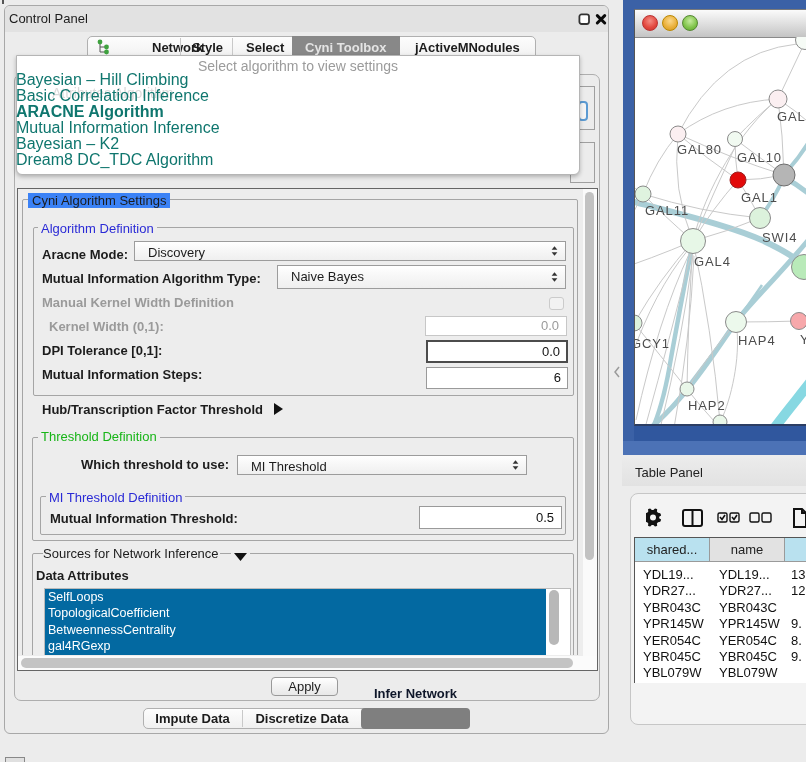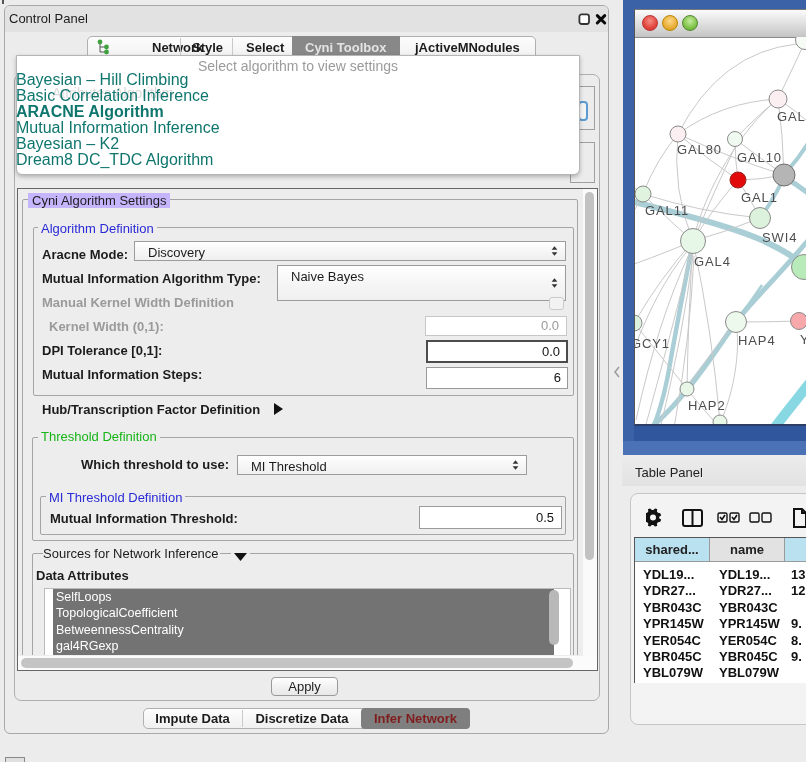--- a/index.html
+++ b/index.html
@@ -132,21 +132,21 @@
       <path d="M86,12 l2,2.5 3,-4.5" stroke-width="1.6"></path>
       <rect x="104" y="8" width="9" height="9" rx="1.5"></rect>
       <rect x="116" y="8" width="9" height="9" rx="1.5"></rect>
     </g>
     <g fill="none" stroke="#111" stroke-width="2">
       <path d="M148,4 l8,0 4,4 0,14 -12,0 z"></path>
       <path d="M156,4 l0,4 4,0"></path>
     </g>
   </svg>
 
-  <div class="abs" style="left:634px;top:537px;width:172px;height:146px;border-top:1px solid #555;border-left:1px solid #555;background:#fff;overflow:hidden;box-sizing:border-box;font-weight:bold;">
+  <div class="abs" style="left:634px;top:537px;width:172px;height:146px;border-top:1px solid #555;border-left:1px solid #555;background:#fff;overflow:hidden;box-sizing:border-box;">
     <div class="abs" style="left:0;top:0;width:75px;height:24px;background:#b9e1ef;border-right:1px solid #9a9a9a;border-bottom:1px solid #9a9a9a;box-sizing:border-box;text-align:center;font-size:13px;color:#222;line-height:23px;">shared...</div>
     <div class="abs" style="left:75px;top:0;width:75px;height:24px;background:#e2e2e2;border-right:1px solid #9a9a9a;border-bottom:1px solid #9a9a9a;box-sizing:border-box;text-align:center;font-size:13px;color:#222;line-height:23px;">name</div>
     <div class="abs" style="left:150px;top:0;width:30px;height:24px;background:#b9e1ef;border-bottom:1px solid #9a9a9a;box-sizing:border-box;"></div>
     <div id="rows" class="abs" style="left:0;top:24px;width:172px;height:138px;overflow:hidden;font-size:13px;color:#111;">
         <div class="abs" style="left:8px;top:5px;">YDL19...</div>
         <div class="abs" style="left:84px;top:5px;">YDL19...</div>
         <div class="abs" style="left:156px;top:5px;">13</div>
         <div class="abs" style="left:8px;top:21.4px;">YDR27...</div>
         <div class="abs" style="left:84px;top:21.4px;">YDR27...</div>
         <div class="abs" style="left:156px;top:21.4px;">12</div>
@@ -220,56 +220,56 @@
 
   <div class="abs" style="left:583px;top:189px;width:14px;height:467px;background:#fafafa;"></div>
   <div class="abs" style="left:585px;top:192px;width:9px;height:368px;background:#c2c2c2;border-radius:5px;"></div>
 
   <div class="abs" style="left:18px;top:656px;width:579px;height:14px;background:#fbfbfb;"></div>
   <div class="abs" style="left:21px;top:658px;width:552px;height:10px;background:#c4c4c4;border-radius:5px;"></div>
 
   <div id="content" class="abs" style="left:18px;top:189px;width:565px;height:466px;overflow:hidden;">
 
     <div class="abs" style="left:4px;top:10px;width:556px;height:470px;border:1px solid #a5a5a5;border-radius:2px;box-sizing:border-box;"></div>
-    <div class="abs lbl" style="left:10px;top:4px;background:#c4b5fd;padding:0 4px;">Cyni Algorithm Settings</div>
+    <div class="abs lbl" style="left:10px;top:4px;background:#3b82f6;padding:0 4px;">Cyni Algorithm Settings</div>
 
     <div class="abs" style="left:15px;top:38px;width:541px;height:169px;border:1px solid #a5a5a5;border-radius:2px;box-sizing:border-box;"></div>
     <div class="abs lbl" style="left:20px;top:32px;background:#ededed;padding:0 3px;color:#2a2ad6;">Algorithm Definition</div>
 
     <div class="abs lbl b" style="left:24px;top:58px;">Aracne Mode:</div>
     <div class="combo abs" style="left:116px;top:52px;width:432px;height:20px;">
       <div class="abs lbl" style="left:13px;top:3px;">Discovery</div>
       <svg class="ar" viewBox="0 0 9 12">
           <path d="M4.5,0 L8.2,4.4 L0.8,4.4 Z" fill="#333"></path>
           <path d="M4.5,12 L8.2,7.6 L0.8,7.6 Z" fill="#333"></path>
         </svg>
     </div>
 
     <div class="abs lbl b" style="left:24px;top:82px;">Mutual Information Algorithm Type:</div>
-    <div class="combo abs" style="left:259px;top:76px;width:289px;height:36px;text-align:center;">
+    <div class="combo abs" style="left:259px;top:76px;width:289px;height:24px;text-align:center;">
       <div class="abs lbl" style="left:13px;top:3px;">Naive Bayes</div>
       <svg class="ar" viewBox="0 0 9 12">
           <path d="M4.5,0 L8.2,4.4 L0.8,4.4 Z" fill="#333"></path>
           <path d="M4.5,12 L8.2,7.6 L0.8,7.6 Z" fill="#333"></path>
         </svg>
     </div>
 
     <div class="abs lbl b" style="left:24px;top:106px;color:#9a9a9a;">Manual Kernel Width Definition</div>
     <div class="abs" style="left:531px;top:108px;width:15px;height:13px;border:1px solid #cbcbcb;border-radius:3px;background:#f2f2f2;box-sizing:border-box;"></div>
 
     <div class="abs lbl b" style="left:24px;top:130px;color:#9a9a9a;margin-left:7px;">Kernel Width (0,1):</div>
     <div class="tf abs" style="left:407px;top:127px;width:142px;height:20px;border:1px solid #c7c7c7;color:#9a9a9a;line-height:18px;padding-right:7px;">0.0</div>
 
     <div class="abs lbl b" style="left:24px;top:154px;">DPI Tolerance [0,1]:</div>
     <div class="tf abs" style="left:408px;top:151px;width:142px;height:23px;border:2px solid #4c4c4c;color:#111;line-height:19px;padding-right:6px;">0.0</div>
 
     <div class="abs lbl b" style="left:24px;top:178px;text-align:center;">Mutual Information Steps:</div>
     <div class="tf abs" style="left:408px;top:178px;width:142px;height:22px;border:1px solid #9a9a9a;color:#111;line-height:20px;padding-right:6px;">6</div>
 
-    <div class="abs lbl b" style="left:24px;top:213px;">Hub/Transcription Factor Definition</div>
+    <div class="abs lbl b" style="left:24px;top:213px;">Hub/Transcription Factor Threshold</div>
     <svg class="abs" style="left:254px;top:213px;" width="12" height="14" viewBox="0 0 12 14">
         <path d="M2,1 L11,7 L2,13 Z" fill="#111"></path>
       </svg>
 
     <div class="abs" style="left:14px;top:248px;width:542px;height:104px;border:1px solid #a5a5a5;border-radius:2px;box-sizing:border-box;"></div>
     <div class="abs lbl" style="left:20px;top:240px;background:#ededed;padding:0 3px;color:#17b517;">Threshold Definition</div>
 
     <div class="abs lbl b" style="left:63px;top:268px;">Which threshold to use:</div>
     <div class="combo abs" style="left:219px;top:266px;width:290px;height:20px;">
       <div class="abs lbl" style="left:13px;top:3px;">MI Threshold</div>
@@ -286,33 +286,33 @@
 
     <div class="abs" style="left:14px;top:364px;width:542px;height:115px;border:1px solid #a5a5a5;border-radius:2px;box-sizing:border-box;"></div>
     <div class="abs lbl" style="left:25px;top:357px;background:#ededed;padding:0 1px 0 0;">Sources for Network Inference</div>
     <svg class="abs" style="left:213px;top:363px;background:#ededed;padding:0 2px;" width="15" height="10" viewBox="0 0 15 10">
         <path d="M1,1 L14,1 L7.5,9 Z" fill="#111"></path>
       </svg>
 
     <div class="abs lbl b" style="left:18px;top:379px;">Data Attributes</div>
 
     <div class="abs" style="left:26px;top:399px;width:527px;height:70px;background:#fff;border:1px solid #bbb;box-sizing:border-box;">
-      <div class="abs" style="left:8px;top:0;width:501px;height:66px;background:#737373;color:#fff;font-size:12.5px;line-height:16.3px;padding-left:3px;box-sizing:border-box;">SelfLoops<br>TopologicalCoefficient<br>BetweennessCentrality<br>gal4RGexp</div>
+      <div class="abs" style="left:0;top:0;width:501px;height:66px;background:#0369a1;color:#fff;font-size:12.5px;line-height:16.3px;padding-left:3px;box-sizing:border-box;">SelfLoops<br>TopologicalCoefficient<br>BetweennessCentrality<br>gal4RGexp</div>
       <div class="abs" style="left:504px;top:1px;width:10px;height:55px;background:#b8b8b8;border-radius:5px;"></div>
     </div>
   </div>
 
   <div class="abs" style="left:271px;top:677px;width:67px;height:19px;background:linear-gradient(#ffffff,#f2f2f2 50%,#e8e8e8);border:1px solid #999;border-radius:4px;box-sizing:border-box;text-align:center;font-size:13px;color:#222;line-height:17px;">Apply</div>
 
   <div class="abs" style="left:143px;top:708px;width:327px;height:21px;background:linear-gradient(#fdfdfd,#f0f0f0);border:1px solid #b0b0b0;border-radius:5px;box-sizing:border-box;"></div>
   <div class="abs" style="left:361px;top:708px;width:109px;height:21px;background:#7f7f7f;border-radius:4px;"></div>
   <div class="abs lbl" style="left:143px;top:711px;width:99px;text-align:center;font-weight:600;">Impute Data</div>
   <div class="abs" style="left:242px;top:710px;width:1px;height:17px;background:#c9c9c9;"></div>
   <div class="abs lbl" style="left:243px;top:711px;width:118px;text-align:center;font-weight:600;">Discretize Data</div>
-  <div class="abs lbl" style="left:361px;top:711px;width:109px;text-align:center;font-weight:600;color:#7f1d1d;">Infer Network</div>
+  <div class="abs lbl" style="left:361px;top:686px;width:109px;text-align:center;font-weight:600;color:#0f172a;">Infer Network</div>
 
   <div class="abs" style="left:16px;top:55px;width:564px;height:120px;background:#fff;border:1px solid #b5b5b5;border-radius:0 0 6px 6px;box-shadow:0 2px 4px rgba(0,0,0,0.25);box-sizing:border-box;">
     <div style="position:absolute;left:0;top:2px;width:100%;text-align:center;font-size:14px;color:#9b9b9b;">Select algorithm to view settings</div>
     <div style="position:absolute;left:35px;top:29px;font-size:14px;color:rgba(140,140,140,0.33);">Attributes Algorithm</div>
     <div style="position:absolute;left:-1px;top:16px;font-size:16px;color:#0f766e;line-height:16px;">
       Bayesian – Hill Climbing<br>
       Basic Correlation Inference<br>
       <span class="b">ARACNE Algorithm</span><br>
       Mutual Information Inference<br>
       Bayesian – K2<br>

